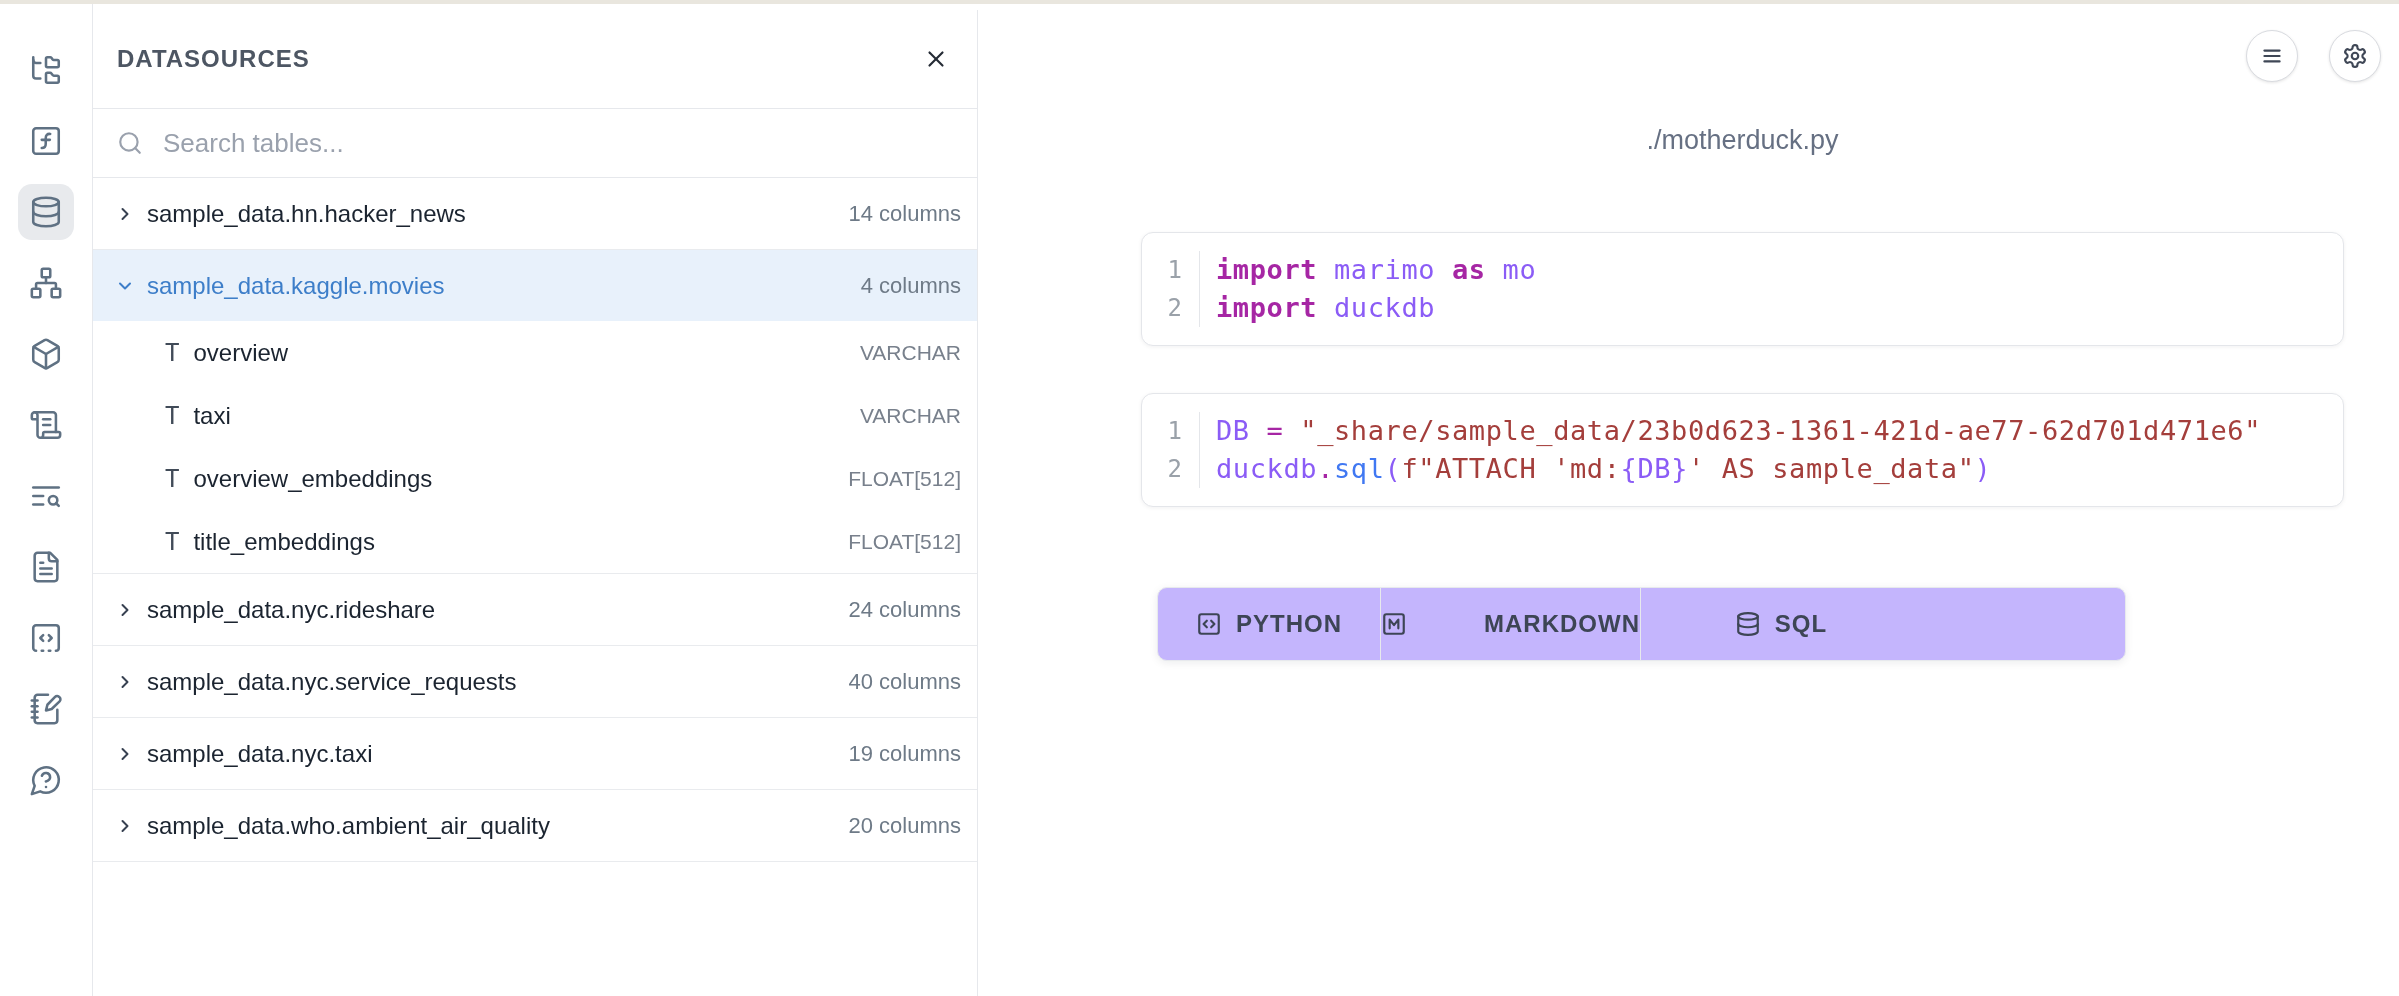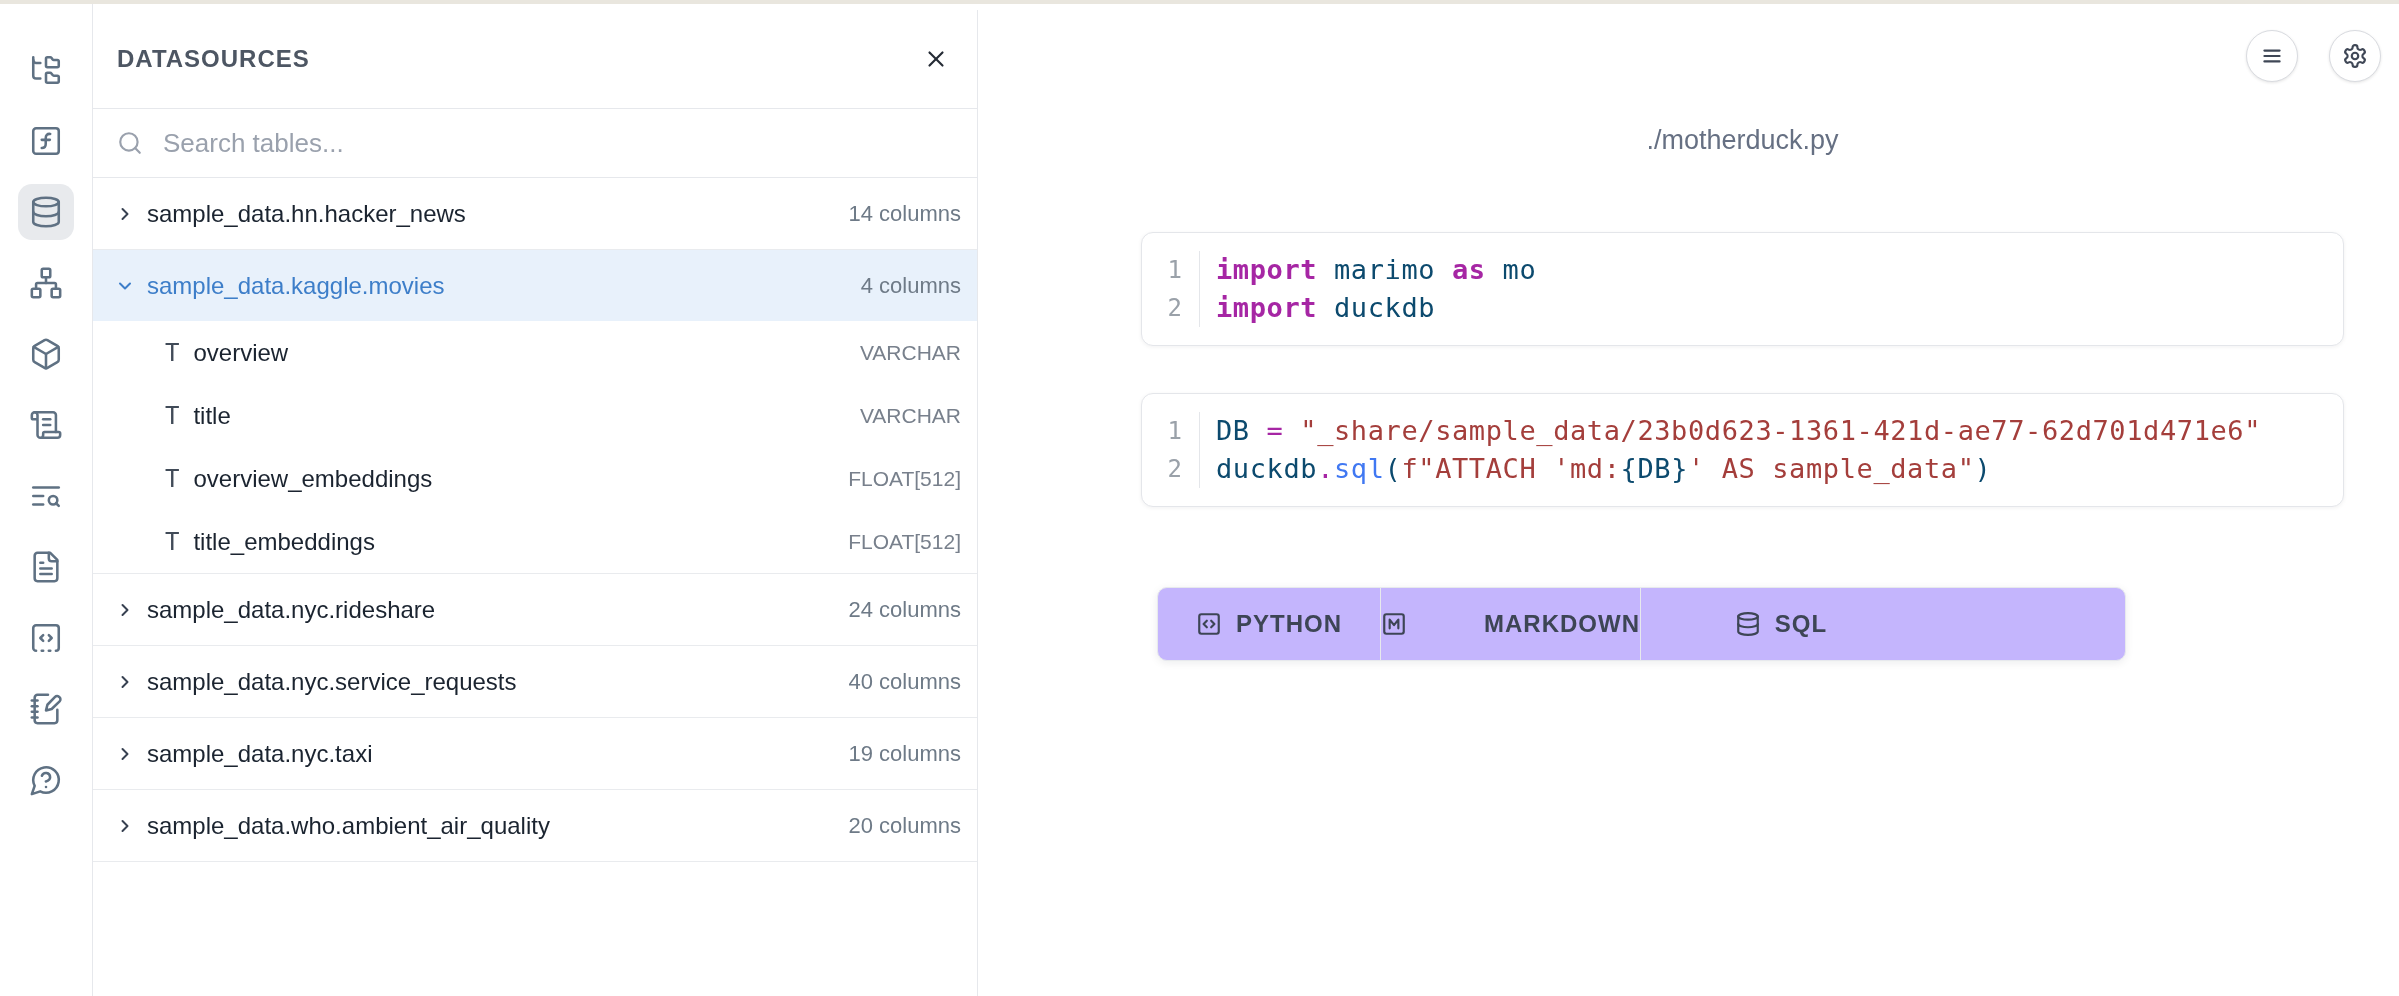--- a/index.html
+++ b/index.html
@@ -56,21 +56,21 @@
   .filename { position:absolute; top:121px; left:162px; width:1203px; text-align:center;
     font-family:Liberation Sans, sans-serif; font-size:27px; color:#667083; cursor:pointer; }
   .cells { position:absolute; top:228px; left:162px; width:1203px; }
   .cell { border:1px solid #e4e6ea; border-radius:12px; background:#fff; padding:18px 0;
     box-shadow:0 1px 4px rgba(15,23,42,.06); margin-bottom:47px; }
   .cline { display:flex; line-height:38px; }
   .ln { width:58px; flex:none; text-align:right; padding-right:17px; color:#9aa1a9;
     font-family:"DejaVu Sans Mono", monospace; font-size:24px; border-right:1px solid #e4e6ea; }
   .lcode { padding-left:16px; font-family:"DejaVu Sans Mono", monospace; font-size:27px;
     letter-spacing:0.6px; white-space:pre; }
-  .tok-p   { color:#0c4a6e; }
+  .tok-p   { color:#8b5cf6; }
   .tok-kw  { color:#a626a4; font-weight:bold; }
   .tok-op  { color:#a626a4; }
   .tok-fn  { color:#4078f2; }
   .tok-str { color:#a43e3b; }
 
   .add-bar { position:absolute; top:583px; left:178px; width:969px; height:74px; display:flex;
     background:#c4b5fd; border:1px solid #e7e9ed; border-radius:10px;
     box-shadow:0 2px 8px rgba(15,23,42,.08); overflow:hidden; }
   .seg { border:none; background:transparent; cursor:pointer; display:flex; align-items:center;
     justify-content:center; gap:14px; color:#3d4555; border-right:1px solid #e7e9ed; }
@@ -216,21 +216,21 @@
           <span class="tname">sample_data.kaggle.movies</span>
           <span class="tcount">4 columns</span>
         </div>
         <div class="crow">
           <span class="ticon">T</span>
           <span class="cname">overview</span>
           <span class="ctype">VARCHAR</span>
         </div>
         <div class="crow">
           <span class="ticon">T</span>
-          <span class="cname">title</span>
+          <span class="cname">taxi</span>
           <span class="ctype">VARCHAR</span>
         </div>
         <div class="crow">
           <span class="ticon">T</span>
           <span class="cname">overview_embeddings</span>
           <span class="ctype">FLOAT[512]</span>
         </div>
         <div class="crow">
           <span class="ticon">T</span>
           <span class="cname">title_embeddings</span>

